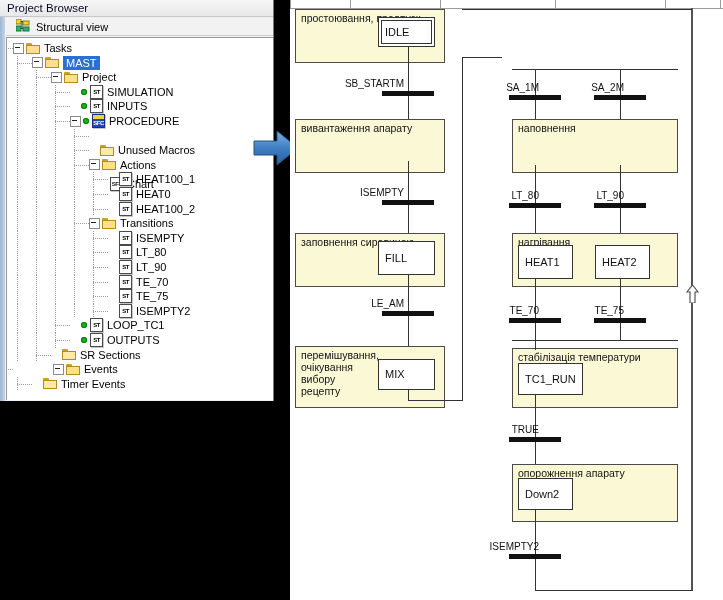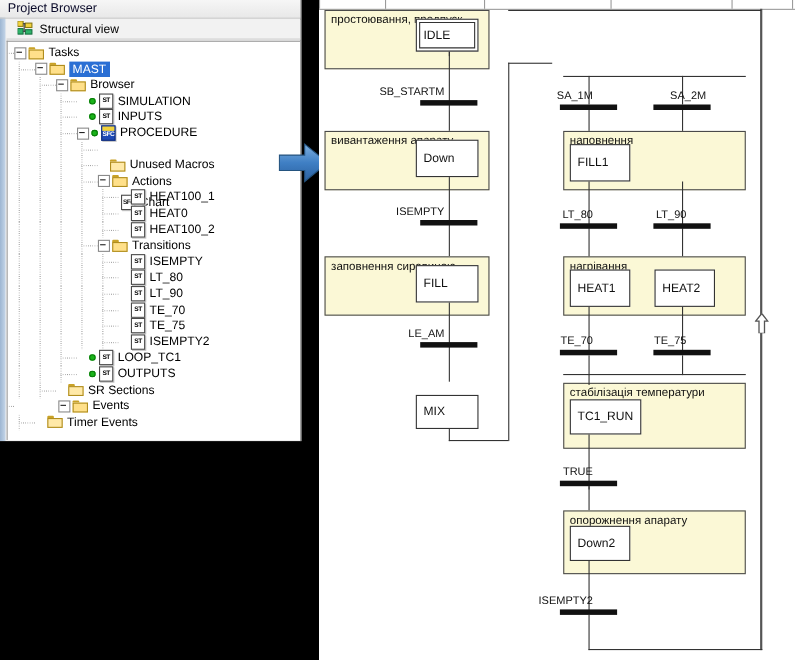--- a/index.html
+++ b/index.html
@@ -143,21 +143,21 @@
       </div>
       <div class="vdot" style="left: 10px; top: 32.2px; height: 14.6px;"></div>
       <div class="vdot" style="left: 29px; top: 32.2px; height: 14.6px;"></div>
       <div class="hdot" style="left: 29px; top: 39.2px; width: 15px;"></div>
       <div class="trow" style="top: 32.2px; left: 44px;">
         <div class="exp"></div>
         <div class="folder open">
           <i class="tab"></i>
           <i class="bdy"></i>
         </div>
-        <span class="tlabel">Browser</span>
+        <span class="tlabel">Project</span>
       </div>
       <div class="vdot" style="left: 10px; top: 46.8px; height: 14.6px;"></div>
       <div class="vdot" style="left: 29px; top: 46.8px; height: 14.6px;"></div>
       <div class="vdot" style="left: 48px; top: 46.8px; height: 14.6px;"></div>
       <div class="hdot" style="left: 48px; top: 53.8px; width: 15px;"></div>
       <div class="trow" style="top: 46.8px; left: 63px;">
         <div style="width: 11px; height: 9px; flex: 0 0 auto;"></div>
         <div class="greendot"></div>
         <div class="docicon">ST</div>
         <span class="tlabel">SIMULATION</span>
@@ -416,57 +416,57 @@
     </div>
     <div class="step initial" style="left: 88px; top: 17px; width: 57px; height: 30px;">
       <span>IDLE</span>
     </div>
     <div class="wire v" style="left: 118px; top: 47px; height: 72px;"></div>
     <div class="tbar" style="left: 92px; top: 91px; width: 52px;"></div>
     <div class="tlab" style="top: 78px; left: 30px; width: 84px; text-align: right;">SB_STARTM</div>
     <div class="macro" style="left: 5px; top: 119px; width: 150px; height: 54px;">
       <div class="cap">вивантаження апарату</div>
     </div>
-    <div class="step" style="left: 88px; top: 127px; width: 57px; height: 34px;">
-      <span>Down</span>
-    </div>
     <div class="wire v" style="left: 118px; top: 161px; height: 72px;"></div>
     <div class="tbar" style="left: 92px; top: 200px; width: 52px;"></div>
     <div class="tlab" style="top: 187px; left: 30px; width: 84px; text-align: right;">ISEMPTY</div>
     <div class="macro" style="left: 5px; top: 233px; width: 150px; height: 54px;">
       <div class="cap">заповнення сировиною</div>
     </div>
     <div class="step" style="left: 88px; top: 241px; width: 57px; height: 34px;">
       <span>FILL</span>
     </div>
     <div class="wire v" style="left: 118px; top: 275px; height: 72px;"></div>
     <div class="tbar" style="left: 92px; top: 311px; width: 52px;"></div>
     <div class="tlab" style="top: 298px; left: 30px; width: 84px; text-align: right;">LE_AM</div>
+    <div class="macro" style="left: 5px; top: 346px; width: 150px; height: 62px;">
+      <div class="cap">перемішування,
+очікування
+вибору
+рецепту</div>
+    </div>
     <div class="step" style="left: 88px; top: 359px; width: 57px; height: 31px;">
       <span>MIX</span>
     </div>
     <div class="wire v" style="left: 118px; top: 47px; height: 4px;"></div>
     <div class="wire v" style="left: 118px; top: 390px; height: 11px;"></div>
     <div class="wire h" style="left: 118px; top: 400px; width: 54px;"></div>
     <div class="wire v" style="left: 172px; top: 57px; height: 344px;"></div>
     <div class="wire h" style="left: 172px; top: 57px; width: 40px;"></div>
     <div class="divline" style="left: 222px; top: 69px; width: 166px;"></div>
     <div class="wire v" style="left: 245px; top: 69px; height: 26px;"></div>
     <div class="wire v" style="left: 330px; top: 69px; height: 26px;"></div>
     <div class="tbar" style="left: 219px; top: 95px; width: 52px;"></div>
     <div class="tlab" style="top: 82px; left: 165px; width: 84px; text-align: right;">SA_1M</div>
     <div class="tbar" style="left: 304px; top: 95px; width: 52px;"></div>
-    <div class="tlab" style="top: 82px; left: 268px; width: 84px; text-align: right;">SA_2M</div>
+    <div class="tlab" style="top: 82px; left: 250px; width: 84px; text-align: right;">SA_2M</div>
     <div class="wire v" style="left: 245px; top: 100px; height: 22px;"></div>
     <div class="wire v" style="left: 330px; top: 100px; height: 22px;"></div>
     <div class="macro" style="left: 222px; top: 119px; width: 166px; height: 54px;">
       <div class="cap">наповнення</div>
-    </div>
-    <div class="step" style="left: 228px; top: 131px; width: 55px; height: 34px;">
-      <span>FILL1</span>
     </div>
     <div class="wire v" style="left: 245px; top: 165px; height: 43px;"></div>
     <div class="wire v" style="left: 330px; top: 165px; height: 43px;"></div>
     <div class="tbar" style="left: 219px; top: 203px; width: 52px;"></div>
     <div class="tlab" style="top: 190px; left: 165px; width: 84px; text-align: right;">LT_80</div>
     <div class="tbar" style="left: 304px; top: 203px; width: 52px;"></div>
     <div class="tlab" style="top: 190px; left: 250px; width: 84px; text-align: right;">LT_90</div>
     <div class="wire v" style="left: 245px; top: 208px; height: 29px;"></div>
     <div class="wire v" style="left: 330px; top: 208px; height: 29px;"></div>
     <div class="macro" style="left: 222px; top: 233px; width: 166px; height: 54px;">

